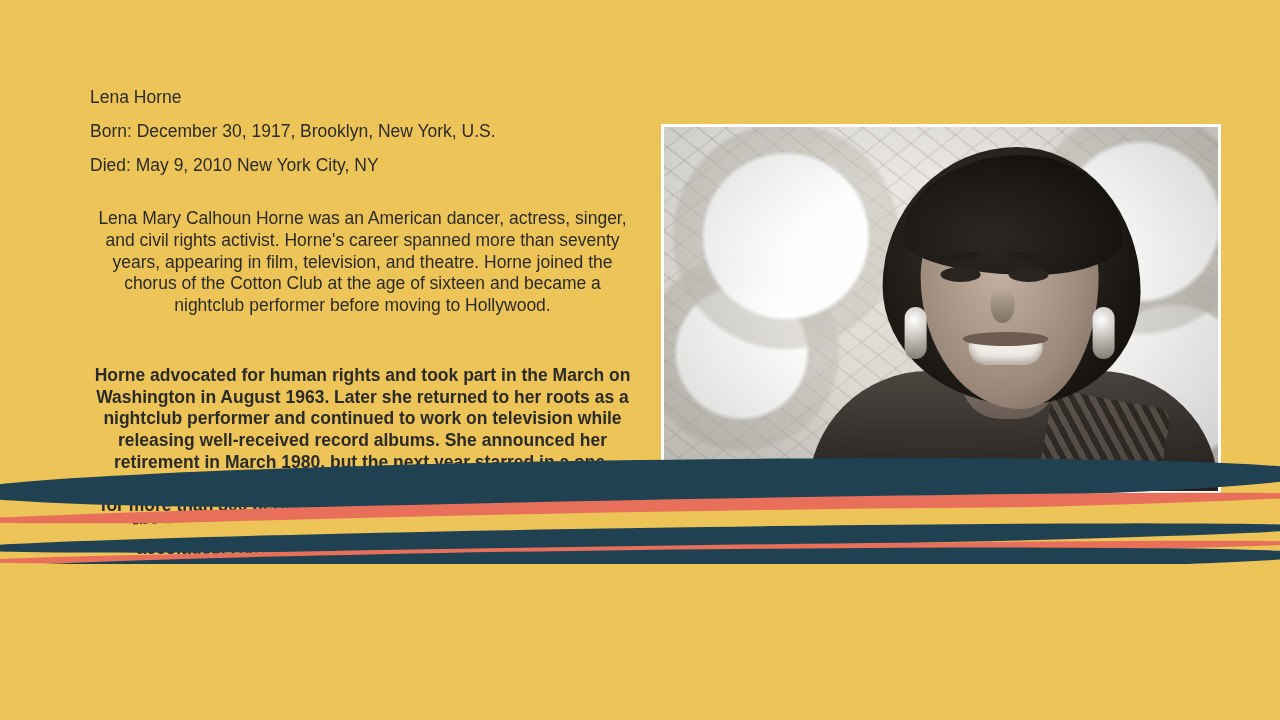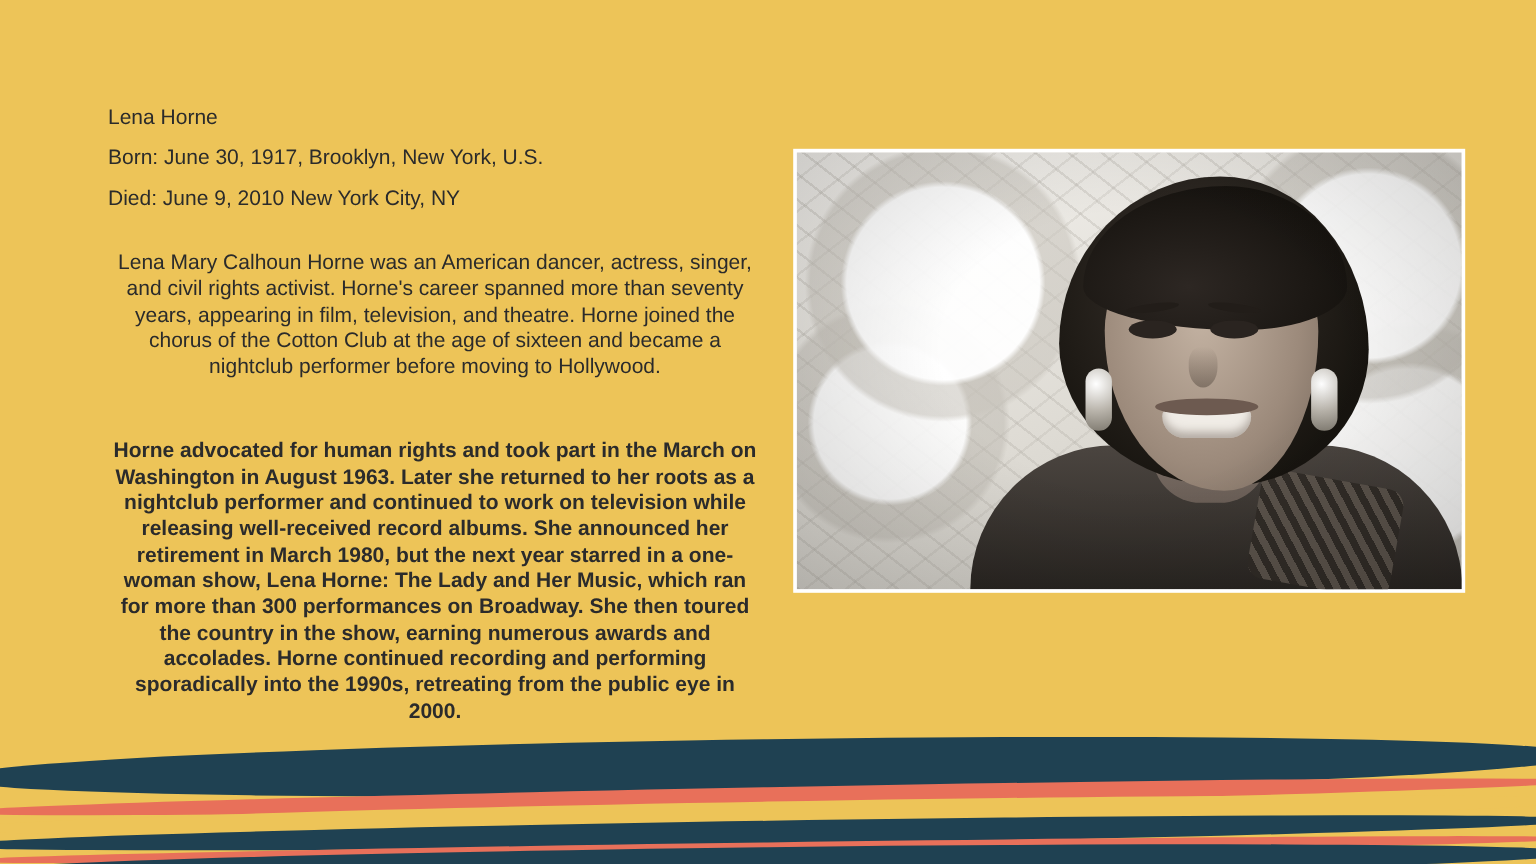--- a/index.html
+++ b/index.html
@@ -10,21 +10,21 @@
   body {
     width: 1280px;
     height: 720px;
     overflow: hidden;
     background: #edc458;
     font-family: "Liberation Sans", sans-serif;
   }
   .slide {
     position: relative;
     width: 1280px;
-    height: 720px;
+    height: 564px;
     background: #edc458;
     overflow: hidden;
   }
   .text-column {
     position: absolute;
     left: 90px;
     top: 80px;
     width: 545px;
   }
   .heading-line {
@@ -224,22 +224,22 @@
   .band.b5 { bottom: 6px; height: 12px; background: #e8705a; transform: rotate(-0.8deg); }
   .band.b6 { bottom: -12px; height: 26px; background: #1f4152; transform: rotate(-0.7deg); }
 </style>
 </head>
 <body>
 
 <div class="slide">
 
   <div class="text-column">
     <div class="heading-line">Lena Horne</div>
-    <div class="heading-line">Born: June 30, 1917, Brooklyn, New York, U.S.</div>
-    <div class="heading-line">Died: June 9, 2010 New York City, NY</div>
+    <div class="heading-line">Born: December 30, 1917, Brooklyn, New York, U.S.</div>
+    <div class="heading-line">Died: May 9, 2010 New York City, NY</div>
 
     <div class="para">Lena Mary Calhoun Horne was an American dancer, actress, singer, and civil rights activist. Horne's career spanned more than seventy years, appearing in film, television, and theatre. Horne joined the chorus of the Cotton Club at the age of sixteen and became a nightclub performer before moving to Hollywood.</div>
     <div class="para para-2">Horne advocated for human rights and took part in the March on Washington in August 1963. Later she returned to her roots as a nightclub performer and continued to work on television while releasing well-received record albums. She announced her retirement in March 1980, but the next year starred in a one-woman show, Lena Horne: The Lady and Her Music, which ran for more than 300 performances on Broadway. She then toured the country in the show, earning numerous awards and accolades. Horne continued recording and performing sporadically into the 1990s, retreating from the public eye in 2000.</div>
   </div>
 
   <div class="portrait">
     <div class="portrait-inner">
       <div class="bg-panel"></div>
       <div class="figure">
         <div class="shoulders"></div>

